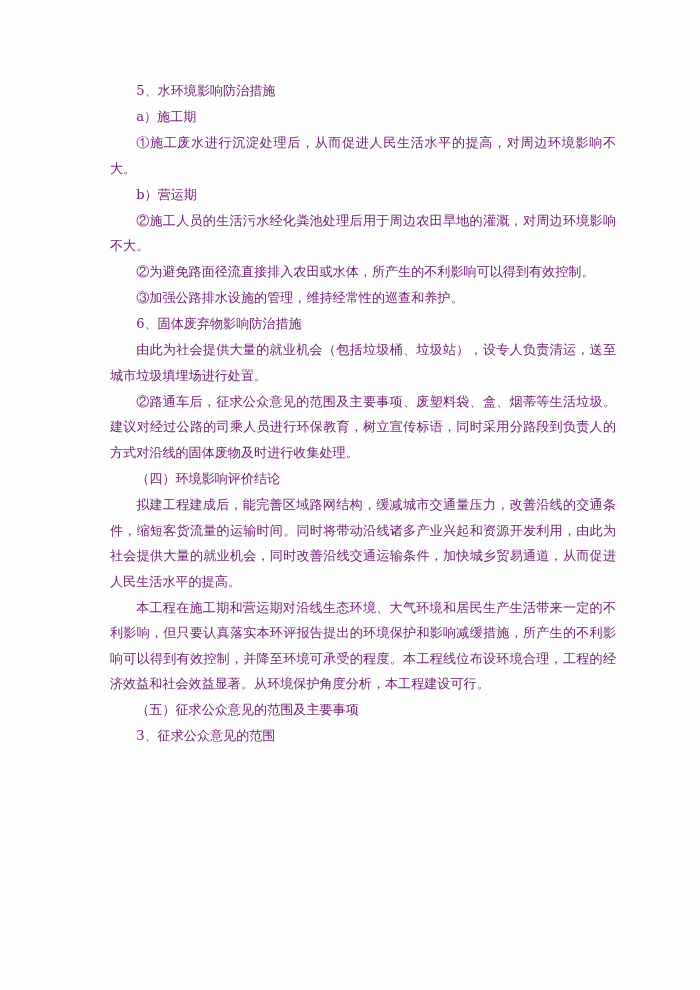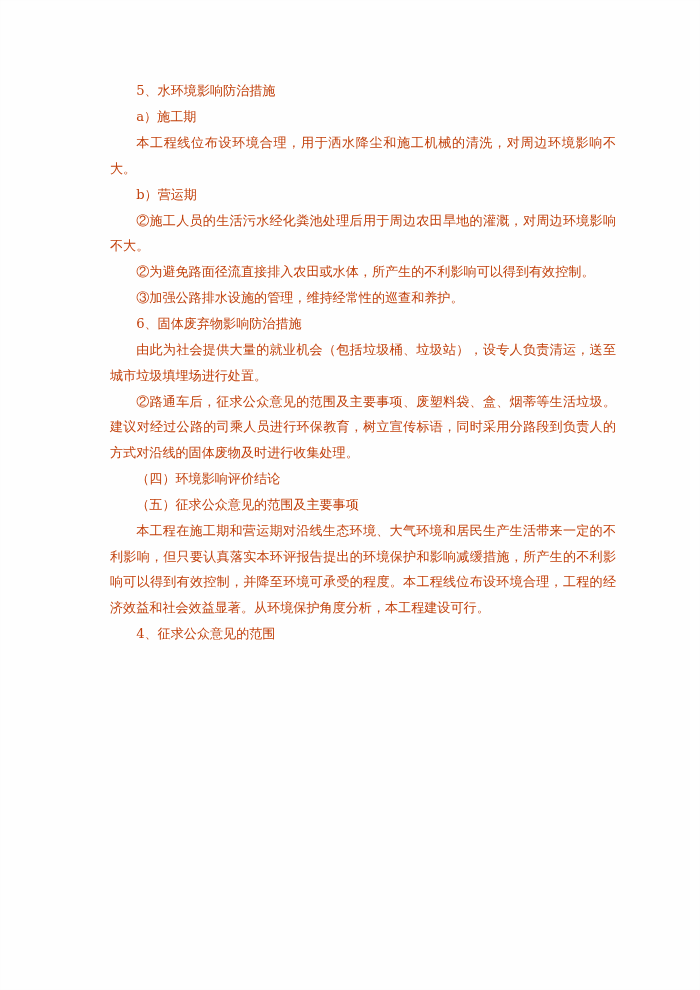--- a/index.html
+++ b/index.html
@@ -20,21 +20,21 @@
     height: 990px;
     box-sizing: border-box;
     padding: 78px 84px 60px 110px;
     background: #fefefe;
   }
   .doc-body {
     font-size: 13.1px;
     line-height: 1.95;
     text-align: justify;
     text-justify: inter-ideograph;
-    color: #c2410c;
+    color: #701a75;
   }
   .para {
     margin: 0 0 0.5px 0;
     text-indent: 2em;
     white-space: normal;
   }
   .sup {
     font-size: 0.62em;
     vertical-align: super;
     line-height: 0;
@@ -47,27 +47,28 @@
     box-shadow: inset 0 0 1px rgba(0,0,0,0.06);
   }
 </style>
 </head>
 <body>
 
 <div id="page">
   <div class="doc-body">
     <p class="para">5、水环境影响防治措施</p>
     <p class="para">a）施工期</p>
-    <p class="para">本工程线位布设环境合理，用于洒水降尘和施工机械的清洗，对周边环境影响不大。</p>
+    <p class="para">①施工废水进行沉淀处理后，从而促进人民生活水平的提高，对周边环境影响不大。</p>
     <p class="para">b）营运期</p>
     <p class="para">②施工人员的生活污水经化粪池处理后用于周边农田旱地的灌溉，对周边环境影响不大。</p>
     <p class="para">②为避免路面径流直接排入农田或水体，所产生的不利影响可以得到有效控制。</p>
     <p class="para">③加强公路排水设施的管理，维持经常性的巡查和养护。</p>
     <p class="para">6、固体废弃物影响防治措施</p>
     <p class="para">由此为社会提供大量的就业机会（包括垃圾桶、垃圾站），设专人负责清运，送至城市垃圾填埋场进行处置。</p>
     <p class="para">②路通车后，征求公众意见的范围及主要事项、废塑料袋、盒、烟蒂等生活垃圾。建议对经过公路的司乘人员进行环保教育，树立宣传标语，同时采用分路段到负责人的方式对沿线的固体废物及时进行收集处理。</p>
     <p class="para">（四）环境影响评价结论</p>
+    <p class="para">拟建工程建成后，能完善区域路网结构，缓减城市交通量压力，改善沿线的交通条件，缩短客货流量的运输时间。同时将带动沿线诸多产业兴起和资源开发利用，由此为社会提供大量的就业机会，同时改善沿线交通运输条件，加快城乡贸易通道，从而促进人民生活水平的提高。</p>
+    <p class="para">本工程在施工期和营运期对沿线生态环境、大气环境和居民生产生活带来一定的不利影响，但只要认真落实本环评报告提出的环境保护和影响减缓措施，所产生的不利影响可以得到有效控制，并降至环境可承受的程度。本工程线位布设环境合理，工程的经济效益和社会效益显著。从环境保护角度分析，本工程建设可行。</p>
     <p class="para">（五）征求公众意见的范围及主要事项</p>
-    <p class="para">本工程在施工期和营运期对沿线生态环境、大气环境和居民生产生活带来一定的不利影响，但只要认真落实本环评报告提出的环境保护和影响减缓措施，所产生的不利影响可以得到有效控制，并降至环境可承受的程度。本工程线位布设环境合理，工程的经济效益和社会效益显著。从环境保护角度分析，本工程建设可行。</p>
-    <p class="para">4、征求公众意见的范围</p>
+    <p class="para">3、征求公众意见的范围</p>
   </div>
   <div class="edge-shade"></div>
 </div>
 
 </body></html>

